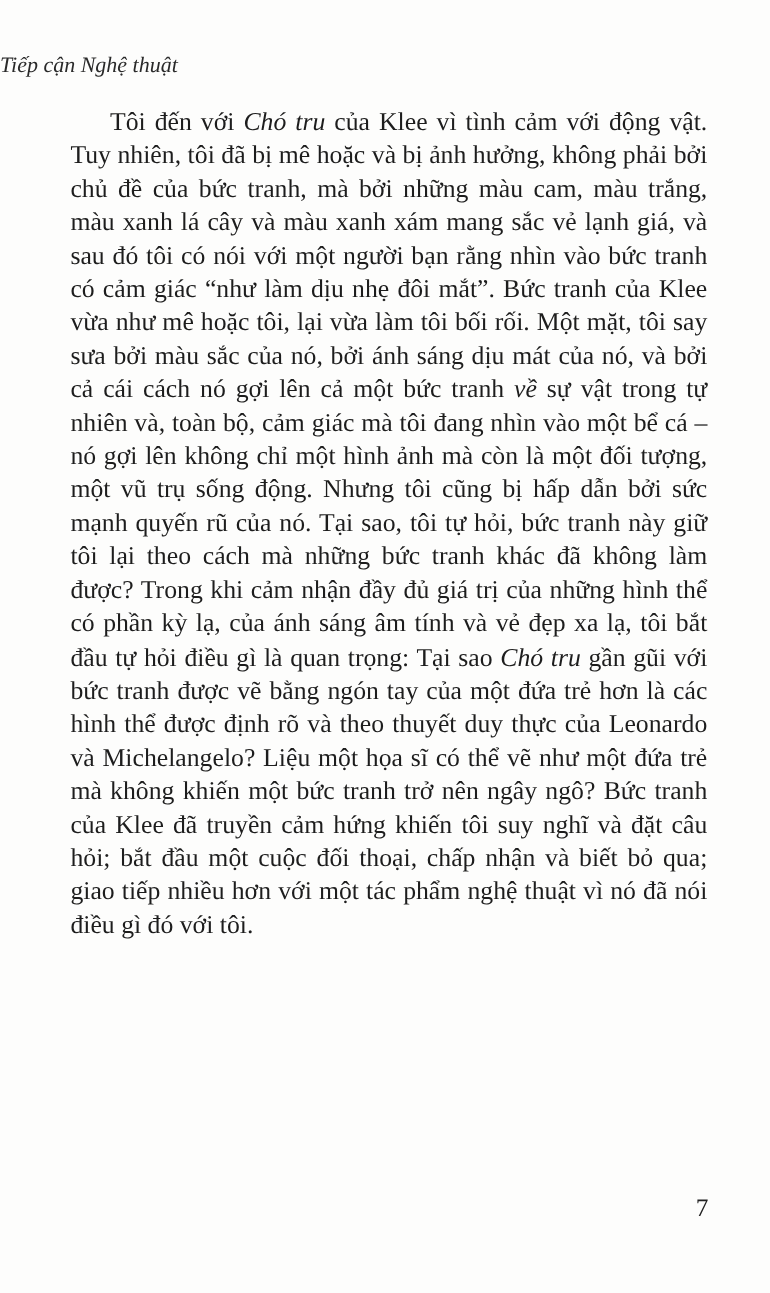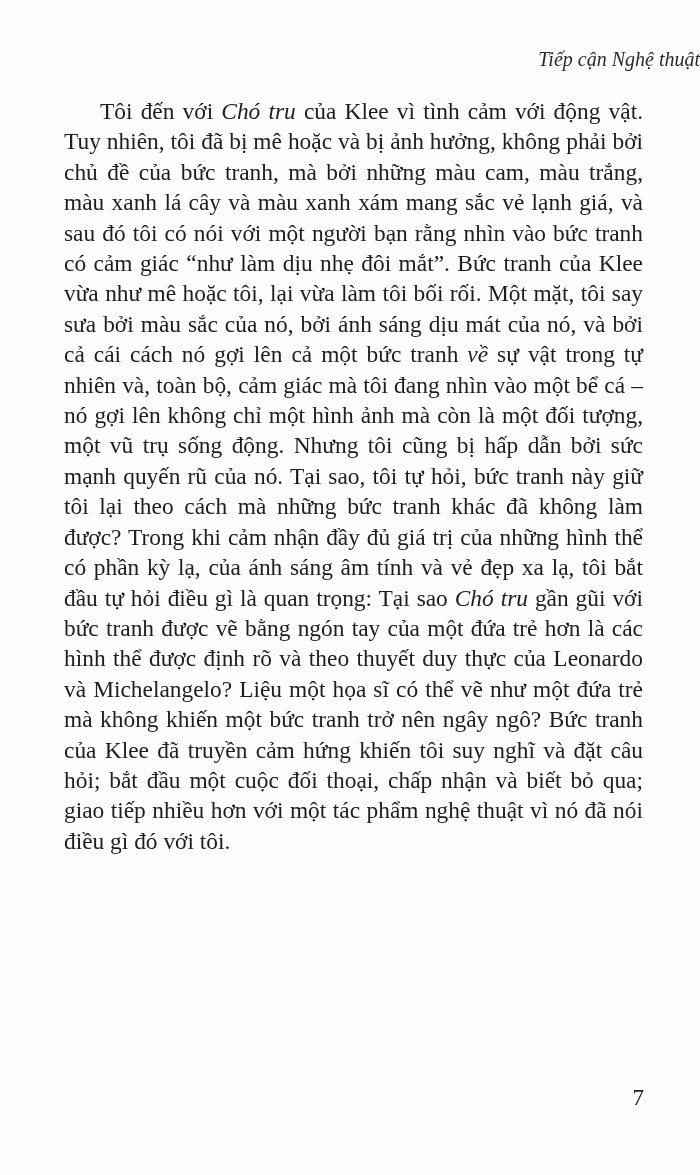--- a/index.html
+++ b/index.html
@@ -5,21 +5,21 @@
   html, body { margin:0; padding:0; }
   body {
     width:700px; height:1175px; overflow:hidden;
     background:#fdfdfc;
     font-family:"Liberation Serif", "DejaVu Serif", serif;
     color:#1d1d1d;
     position:relative;
   }
   .page { position:absolute; left:0; top:0; width:700px; height:1175px; }
   .running-head {
-    position:absolute; top:48px; left:0; width:700px; text-align:right;
+    position:absolute; top:48px; left:0; width:700px; text-align:left;
     font-style:italic; font-size:20px; color:#2a2a2a;
   }
   .body-text {
     position:absolute; left:64px; top:96px; width:579px;
     font-size:23.4px; line-height:30.4px;
     text-align:justify; hyphens:none;
   }
   .body-text p { margin:0 0 14px 0; }
   .body-text p.first { text-indent:0; }
   .body-text p.indent { text-indent:36px; }

